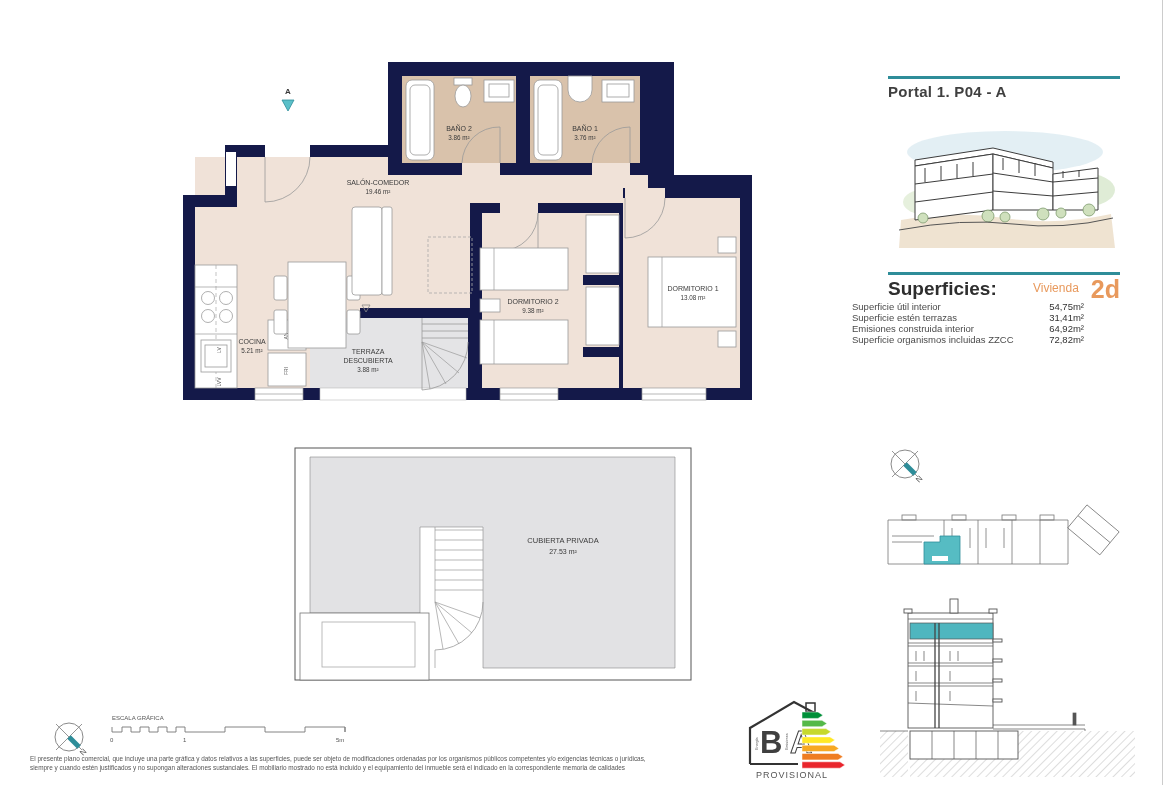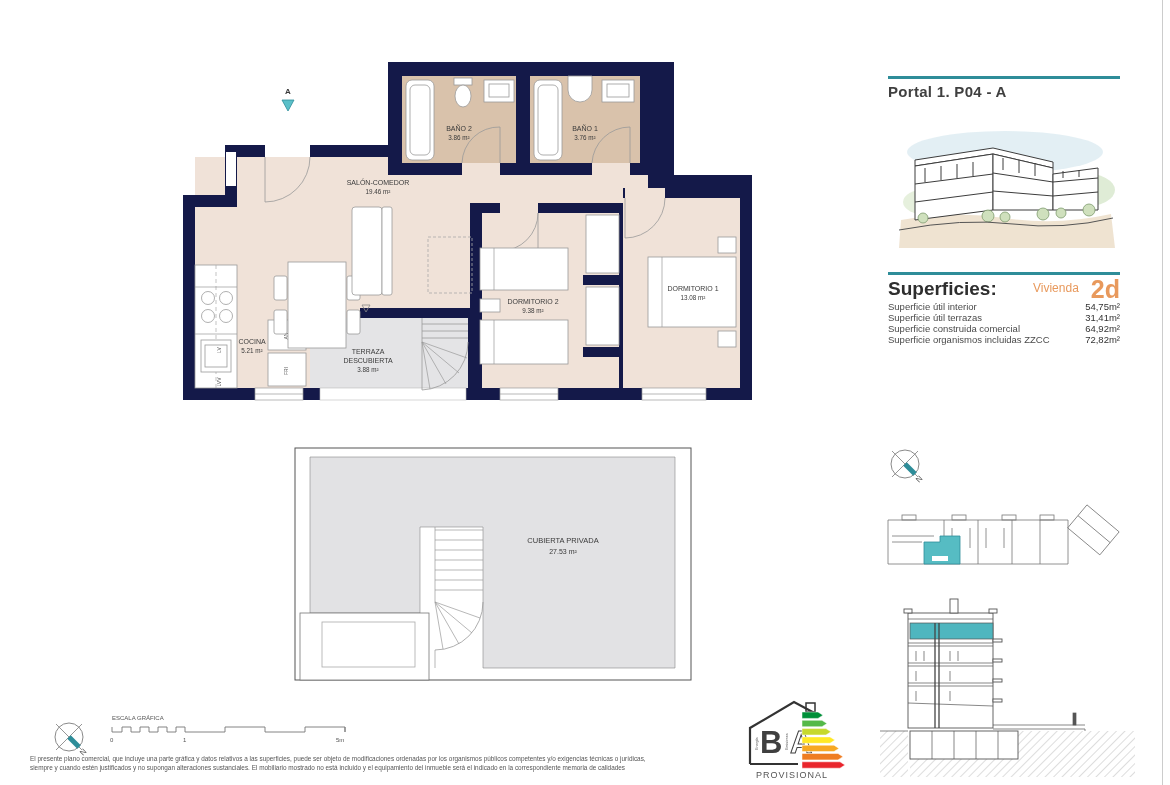--- a/index.html
+++ b/index.html
@@ -8,21 +8,21 @@
   .abs{position:absolute;}
   .teal-rule{position:absolute;height:3px;background:#2e8d99;width:232px;left:888px;}
   .portal-title{position:absolute;left:888px;top:83px;width:232px;
         font-size:15px;font-weight:bold;color:#3f3f3f;letter-spacing:.3px;}
   .sup-head{position:absolute;left:888px;top:278px;width:232px;display:flex;
         justify-content:space-between;align-items:flex-end;}
   .sup-title{font-size:19px;font-weight:bold;color:#2e2e2e;text-align:center;}
   .viv{display:flex;align-items:center;gap:0;color:#e8995c;}
   .viv-label{font-size:12px;padding-bottom:3px;}
   .viv-code{font-size:25px;font-weight:bold;line-height:22px;margin-left:12px;}
-  .sup-rows{position:absolute;left:888px;top:301px;width:232px;}
+  .sup-rows{position:absolute;left:852px;top:301px;width:232px;}
   .sup-row{display:flex;justify-content:space-between;font-size:9.5px;line-height:11px;color:#4a4a4a;}
   .sup-row .val{color:#333;text-align:right;}
   .version{position:absolute;left:1086px;top:791px;font-size:11px;font-weight:bold;color:#e8935d;}
   .disclaimer{position:absolute;left:30px;top:754px;width:706px;font-size:6.4px;
         line-height:9px;color:#555;}
   .vline{position:absolute;left:1162px;top:0;width:1px;height:785px;background:#cccccc;}
   svg text{font-family:"Liberation Sans","DejaVu Sans",sans-serif;}
   .rlab{font-size:7px;fill:#3a3a3a;}
   .ralab{font-size:6.3px;fill:#3a3a3a;}
   .tiny{font-size:5px;fill:#555;}
@@ -274,25 +274,25 @@
       <span class="viv-label">Vivienda</span>
       <span class="viv-code">2d</span>
     </span>
   </div>
   <div class="sup-rows">
     <div class="sup-row">
       <span>Superficie útil interior</span>
       <span class="val">54,75m²</span>
     </div>
     <div class="sup-row">
-      <span>Superficie útil terrazas</span>
+      <span>Superficie estén terrazas</span>
       <span class="val">31,41m²</span>
     </div>
     <div class="sup-row">
-      <span>Superficie construida comercial</span>
+      <span>Emisiones construida interior</span>
       <span class="val">64,92m²</span>
     </div>
     <div class="sup-row">
       <span>Superficie organismos incluidas ZZCC</span>
       <span class="val">72,82m²</span>
     </div>
   </div>
 
   <svg class="abs" style="left:886px;top:445px" width="44" height="44" viewBox="0 0 44 44">
     <circle cx="19" cy="19" r="14" fill="none" stroke="#8a8a8a" stroke-width="1"></circle>

